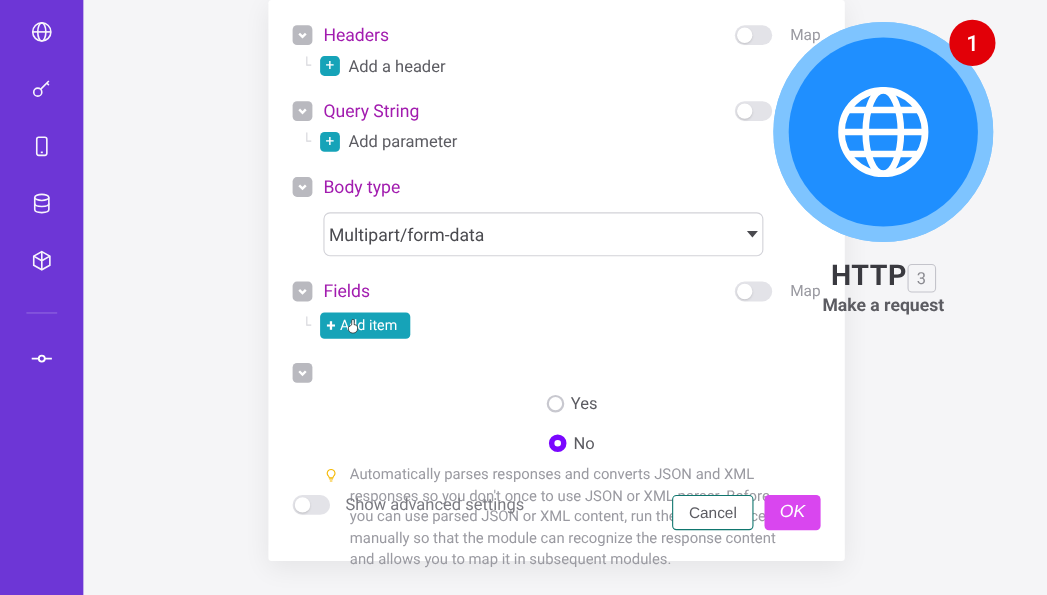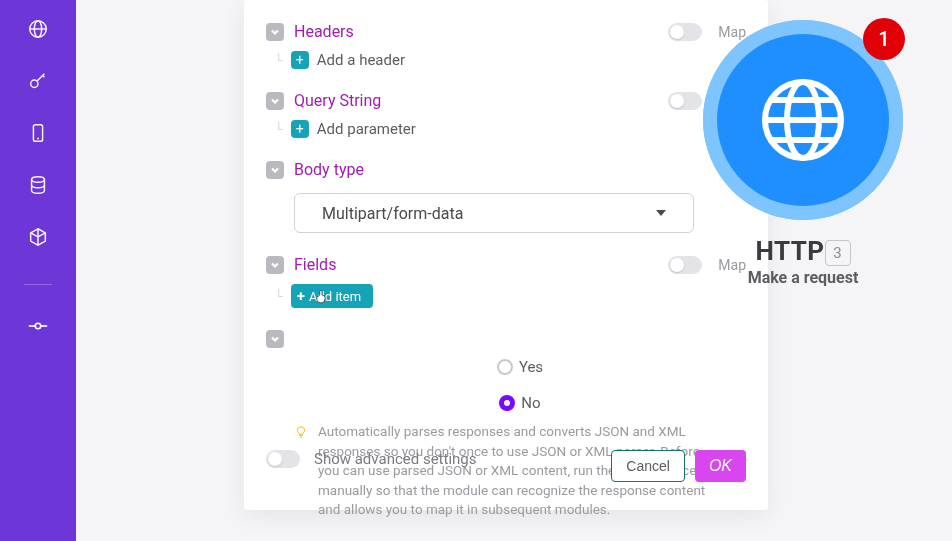--- a/index.html
+++ b/index.html
@@ -19,21 +19,21 @@
 .chev svg { width: 10px; height: 10px; stroke: #fff; fill:none; stroke-width: 2.2; }
 .sec-title { color: #a21caf; font-size: 16px; }
 .spacer { flex: 1; }
 .toggle { width: 34px; height: 18px; border-radius: 9px; background: #e3e3e8; position: relative; cursor: pointer; }
 .toggle::after { content:""; position:absolute; left:2px; top:2px; width:14px; height:14px; background:#fff; border-radius:50%; box-shadow:0 1px 2px rgba(0,0,0,0.15); }
 .tog-label { color: #9a9aa1; font-size: 14px; margin-left: 6px; }
 .sub { margin-top: 10px; margin-left: 9px; display:flex; align-items:center; gap:8px; }
 .tree { color: #d8d8dd; font-size: 13px; font-family: monospace; }
 .plus-chip { width: 18px; height: 18px; background: #16a3b8; border-radius: 4px; display:flex; align-items:center; justify-content:center; color:#fff; font-size:14px; line-height:1; }
 .sub-label { color: #5c5c62; font-size: 15px; }
-.select { margin-top: 14px; margin-left: 28px; width: 400px; height: 40px; border: 1px solid #d2d2d8; border-radius: 6px; display:flex; align-items:center; padding: 0 27px; background:#fff; color:#4a4a4f; font-size:16px; cursor:pointer; }
+.select { margin-top: 14px; margin-left: 28px; width: 400px; height: 40px; border: 1px solid #d2d2d8; border-radius: 6px; display:flex; align-items:center; padding: 0 4px; background:#fff; color:#4a4a4f; font-size:16px; cursor:pointer; }
 .select .spacer { flex:1; }
 .caret { width: 0; height: 0; border-left: 5px solid transparent; border-right: 5px solid transparent; border-top: 6px solid #4a4a4f; }
 .add-item-chip { background: #16a3b8; color:#fff; border-radius: 4px; height: 24px; padding: 0 12px 0 6px; display:flex; align-items:center; gap:4px; font-size: 13px; cursor:pointer; position:relative; }
 .add-item-chip .plus { font-size:15px; font-weight:bold; }
 .cursor-hand { position:absolute; left:22px; top:3px; }
 .cursor-hand svg { width:18px; height:18px; }
 .radio-row { margin-top: 10px; margin-left: 28px; display:flex; align-items:center; gap:18px;flex-direction:column; }
 .radio { display:flex; align-items:center; gap:6px; cursor:pointer; }
 .ro { width:16px; height:16px; border:2px solid #c8c8cf; border-radius:50%; display:flex; align-items:center; justify-content:center; }
 .ro.sel { border-color:#7a07ff; border-width:5px; }

